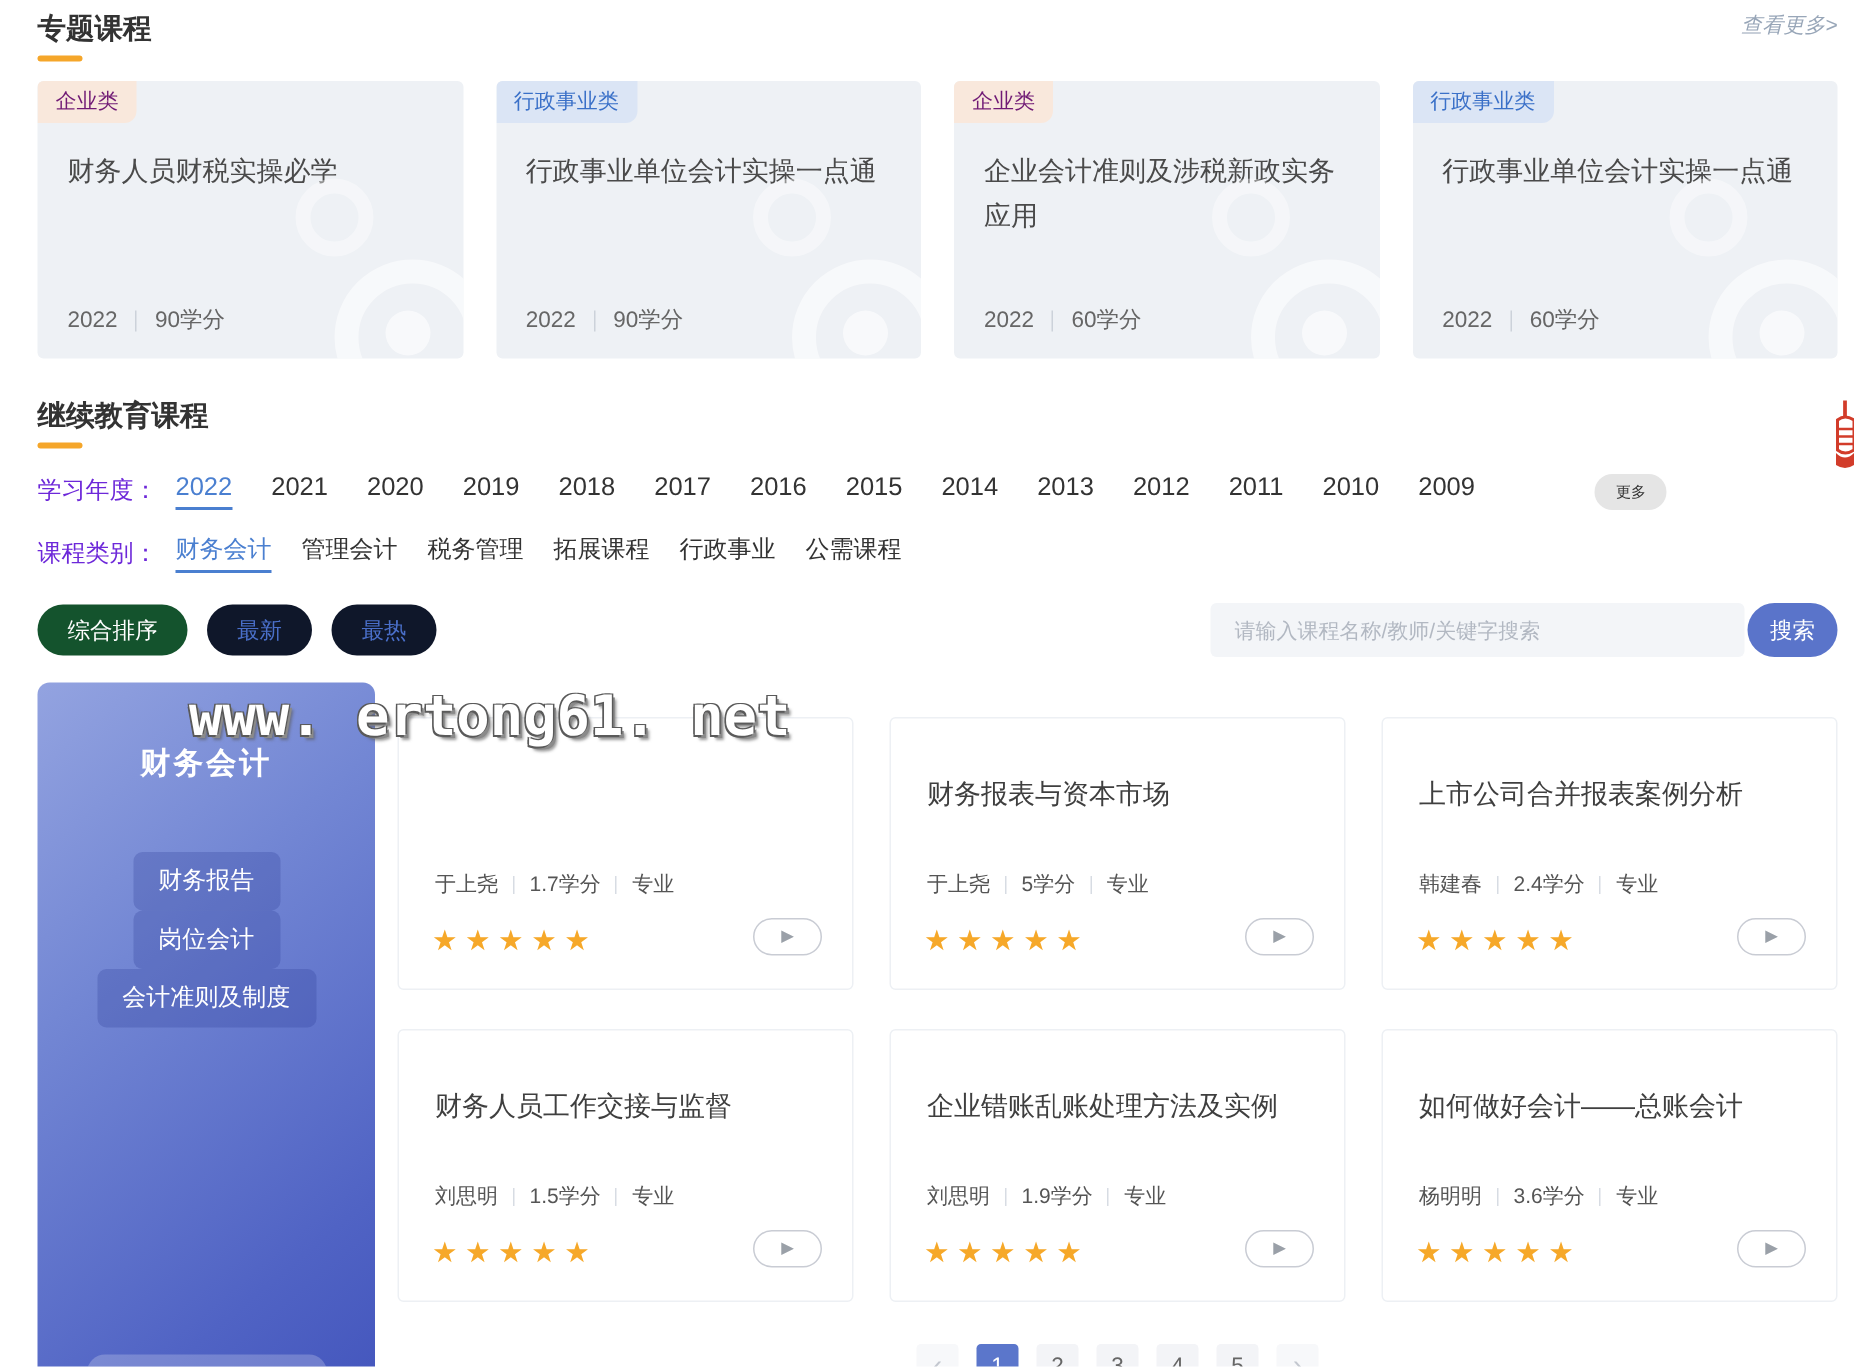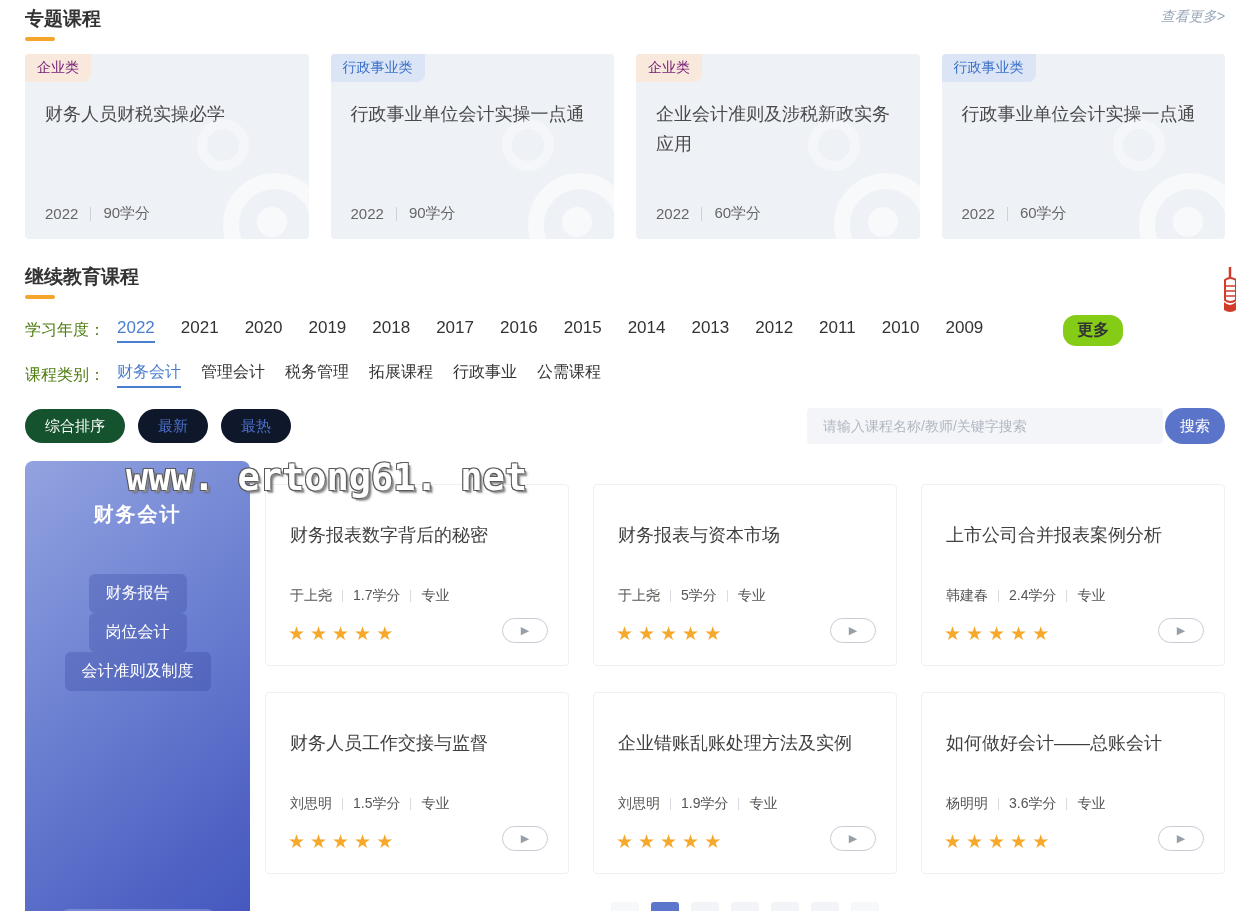--- a/index.html
+++ b/index.html
@@ -25,26 +25,26 @@
   .ring-outer { position:absolute; right:-18px; bottom:-38px; width:104px; height:104px; border-radius:50%;
     border:16px solid rgba(255,255,255,.55); }
   .ring-inner { position:absolute; right:22px; bottom:2px; width:30px; height:30px; border-radius:50%;
     background:rgba(255,255,255,.6); }
   .ring-top { position:absolute; right:60px; bottom:68px; width:52px; height:52px; border-radius:50%;
     border:10px solid rgba(255,255,255,.4); }
 
   
   .cont-head { margin-top:19px; }
   .filter-row { display:flex; align-items:center; margin-top:16px; font-size:16px; position:relative; }
-  .filter-label { color:#4d7c0f; margin-right:12px; white-space:nowrap; }
+  .filter-label { color:#6d28d9; margin-right:12px; white-space:nowrap; }
   .year-list { display:flex; gap:26px; align-items:center; }
   .year-item { font-size:17px; color:#333; cursor:pointer; padding-bottom:3px; border-bottom:2px solid transparent; }
   .year-item.active { color:#4a7fd0; border-bottom-color:#4a7fd0; }
-  .more-pill { margin-left:80px; background:#84cc16; color:#333; font-size:16px; padding:5px 14px;
-    border-radius:13px; cursor:pointer; border:none;font-weight:bold; }
+  .more-pill { margin-left:80px; background:#e5e5e5; color:#333; font-size:10px; padding:5px 14px;
+    border-radius:13px; cursor:pointer; border:none; }
   .cat-list { display:flex; gap:20px; align-items:center; }
   .cat-item { font-size:16px; color:#333; cursor:pointer; padding-bottom:3px; border-bottom:2px solid transparent; }
   .cat-item.active { color:#4a7fd0; border-bottom-color:#4a7fd0; }
 
   
   .toolbar { display:flex; align-items:center; margin-top:20px; }
   .sort-pill { height:34px; padding:0 20px; border:none; border-radius:17px; font-size:15px;
     background:#0f172a; color:#4a6fc9; cursor:pointer; margin-right:13px; }
   .sort-pill.active { background:#14532d; color:#fff; }
   .search-box { margin-left:auto; display:flex; align-items:center; }
@@ -178,21 +178,20 @@
           <div class="sidebar-item">财务报告</div>
           <div class="sidebar-item">岗位会计</div>
           <div class="sidebar-item">会计准则及制度</div>
         </div>
       <button class="sidebar-more">更多课程</button>
     </div>
 
     <div class="course-area">
       <div class="course-grid" id="course-grid">
           <div class="course-card">
-            <div class="course-title">财务报表数字背后的秘密</div>
             <div class="course-meta">
               <span>于上尧</span>
               <span class="v-sep"></span>
               <span>1.7学分</span>
               <span class="v-sep"></span>
               <span>专业</span>
             </div>
             <div class="stars">★★★★★</div>
             <div class="play-btn"><span>▶</span></div>
           </div>

